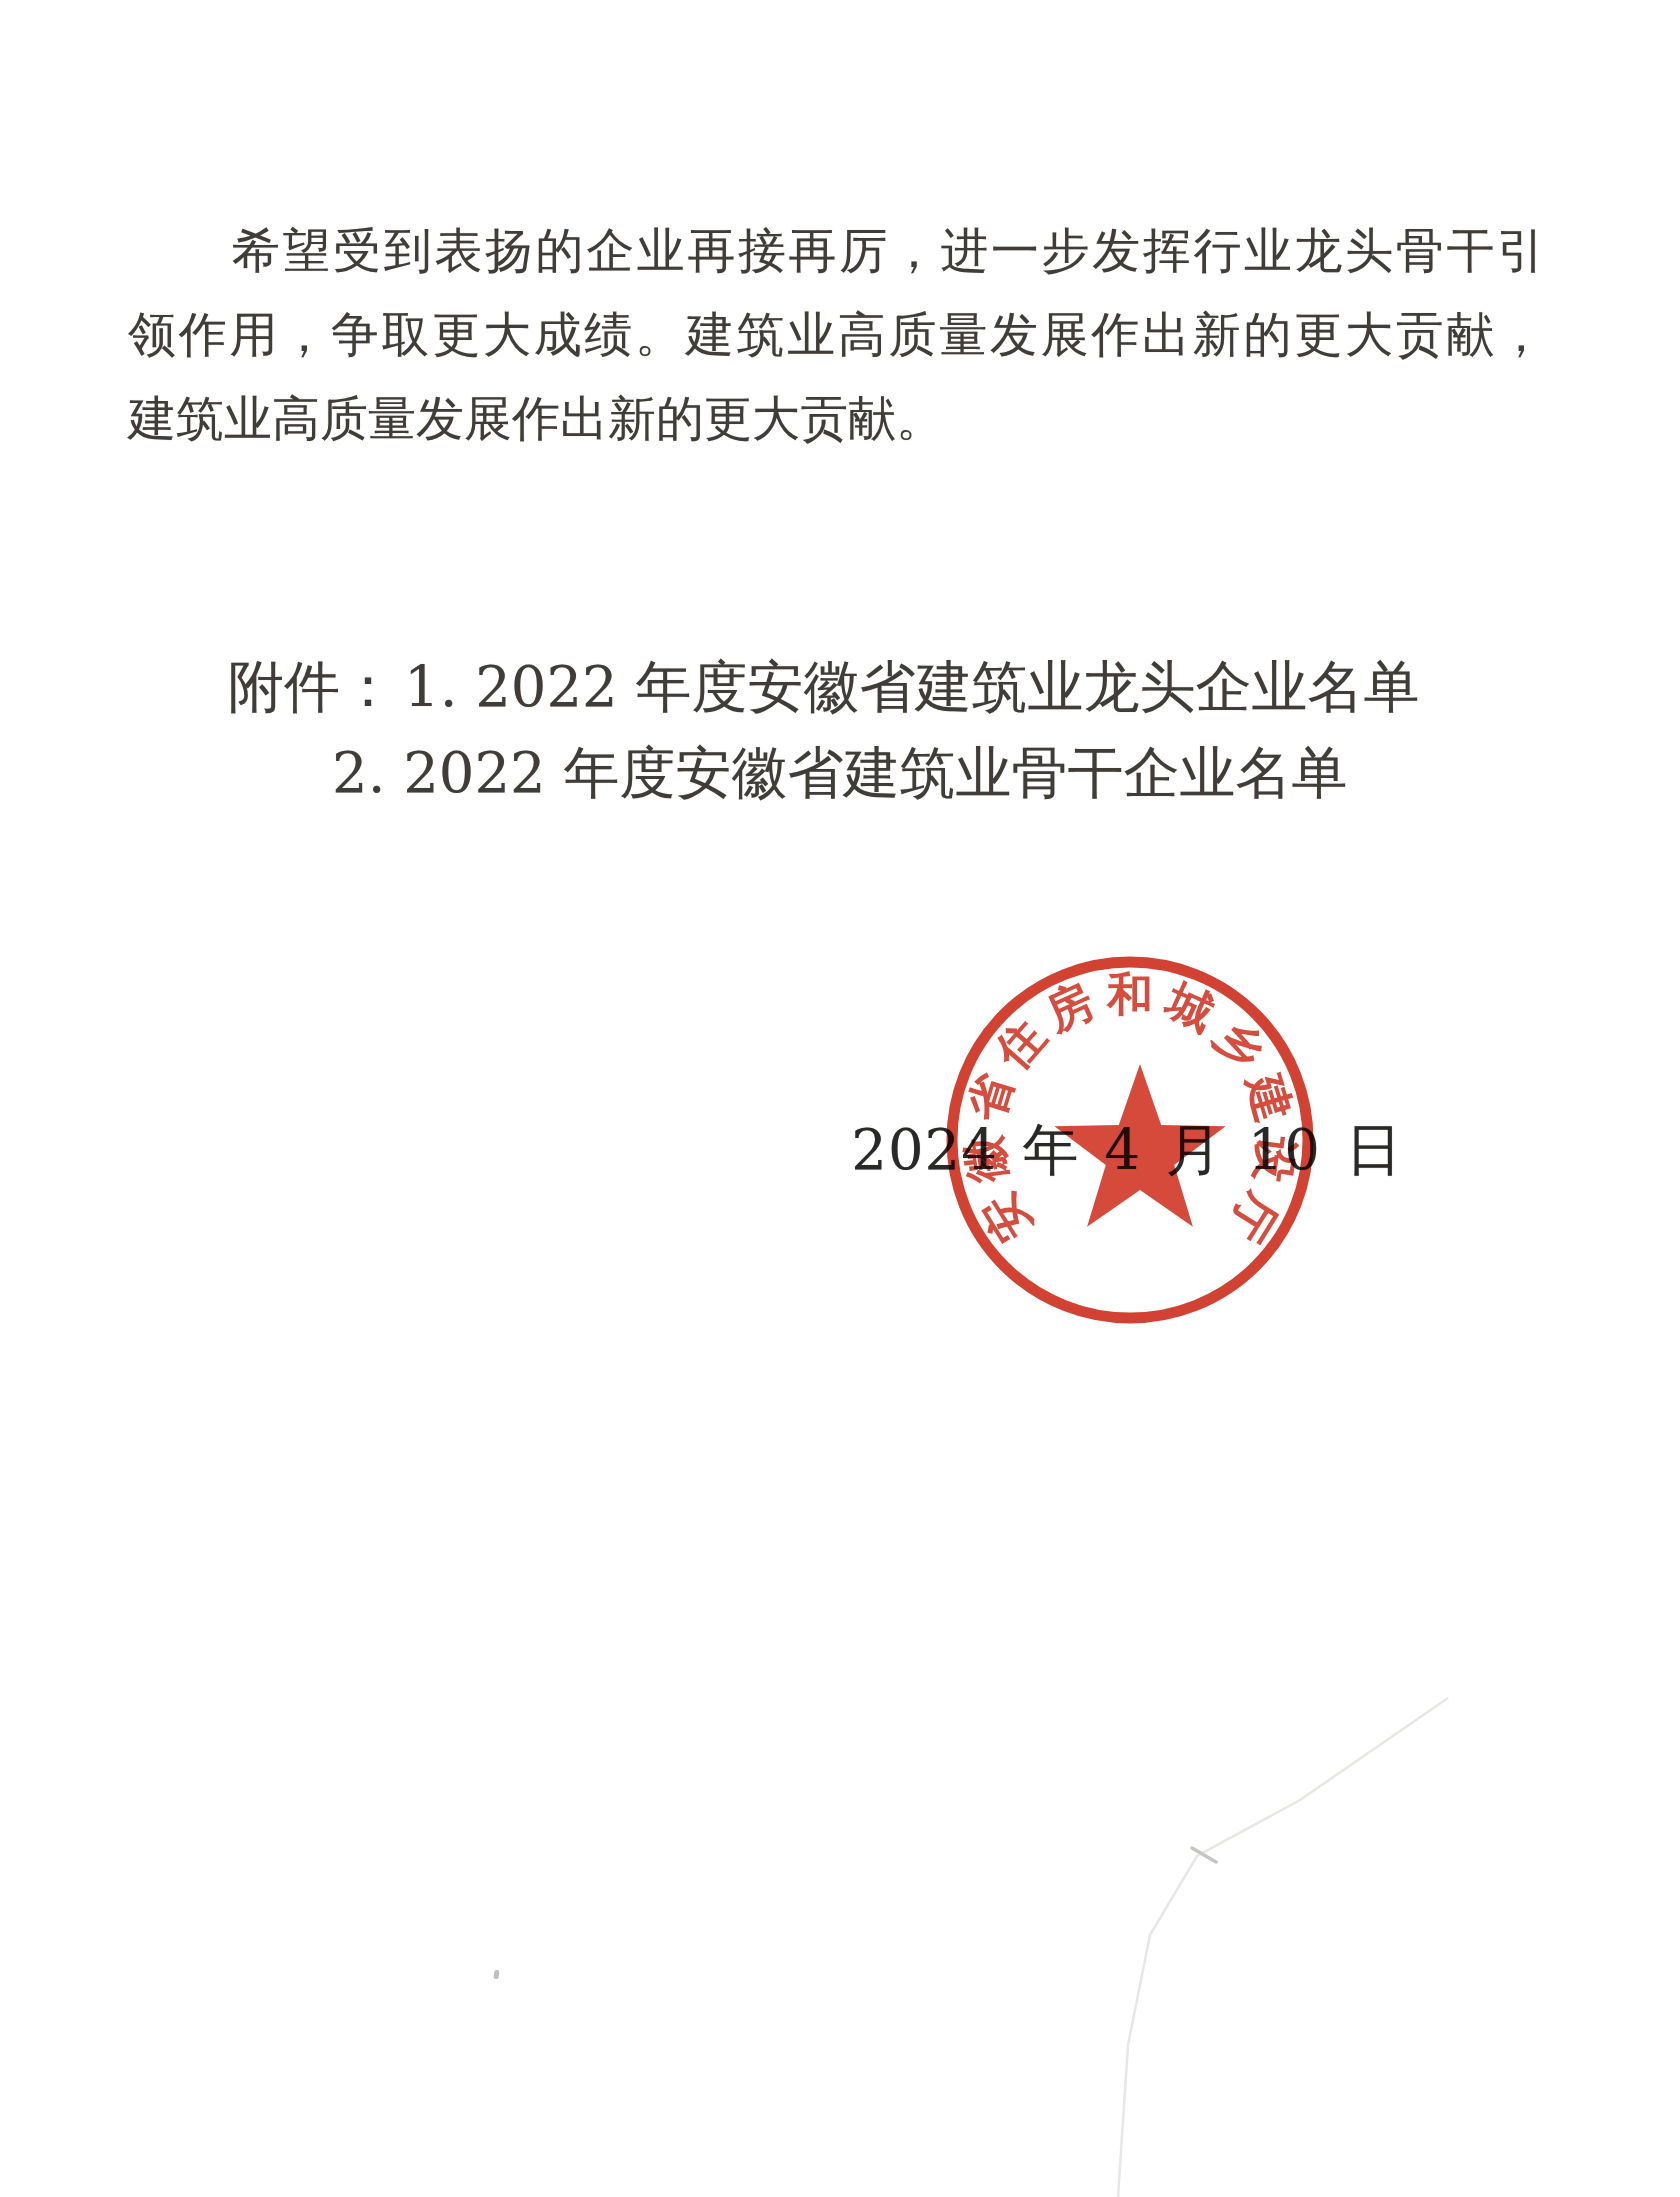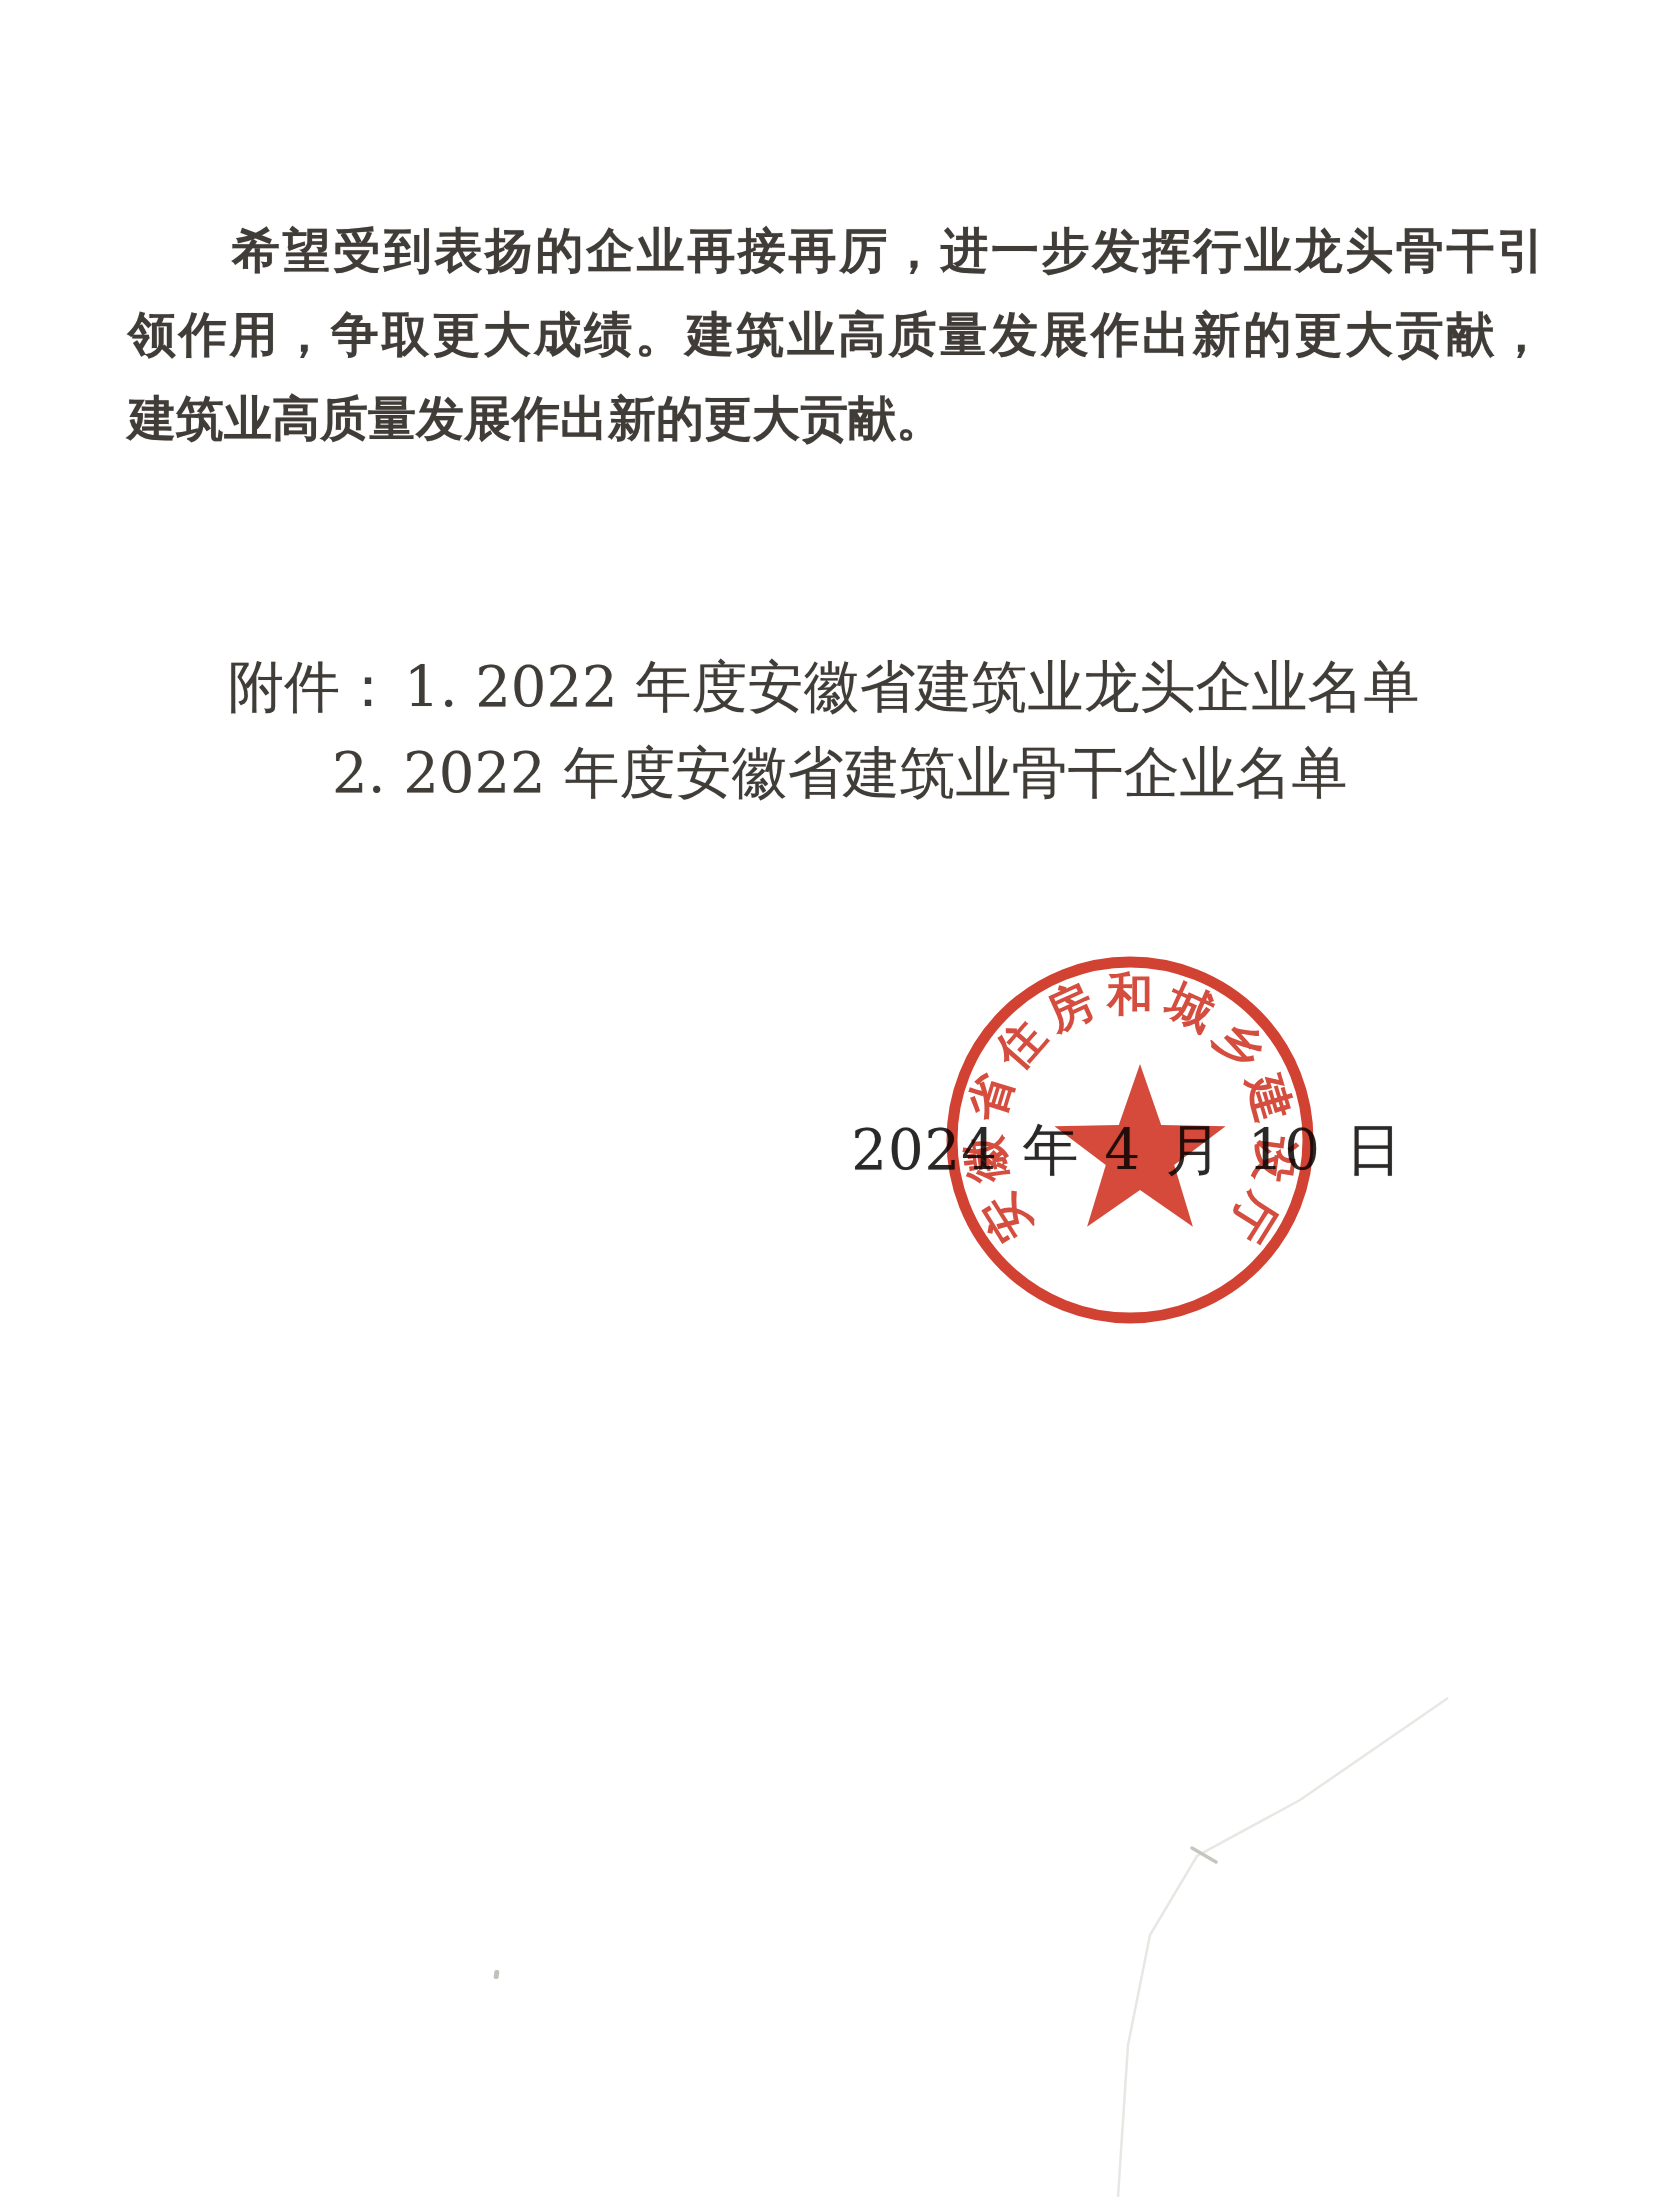--- a/index.html
+++ b/index.html
@@ -28,21 +28,20 @@
     letter-spacing: 0;
     text-shadow: 0 0 1px rgba(64, 61, 56, 0.35);
   }
   .para-line {
     line-height: 48px;
     margin-bottom: 36px;
     text-align: justify;
     text-align-last: justify;
     word-break: keep-all;
     white-space: nowrap;
-    font-weight: bold;
   }
   .para-line.first { text-indent: 104px; }
   .para-line.last  { text-align-last: left; white-space: normal; }
 
   
   .attachments {
     position: absolute;
     left: 228px;
     top: 663px;
     color: #403d38;

